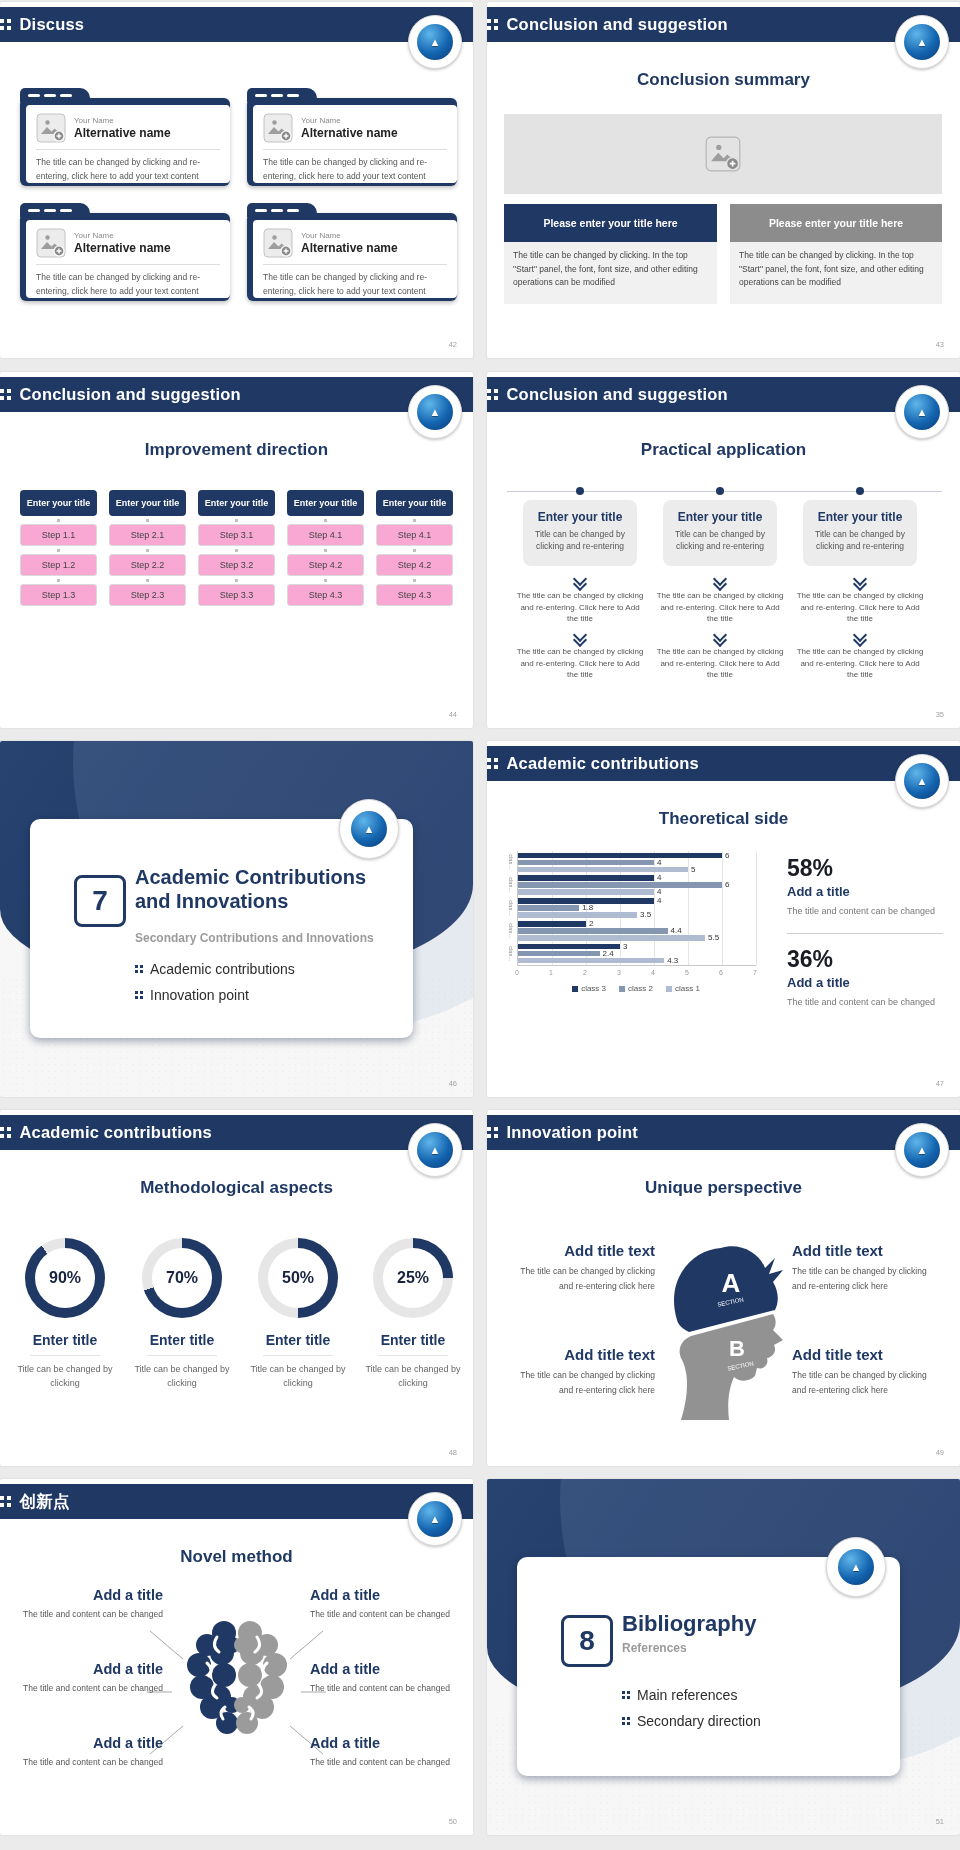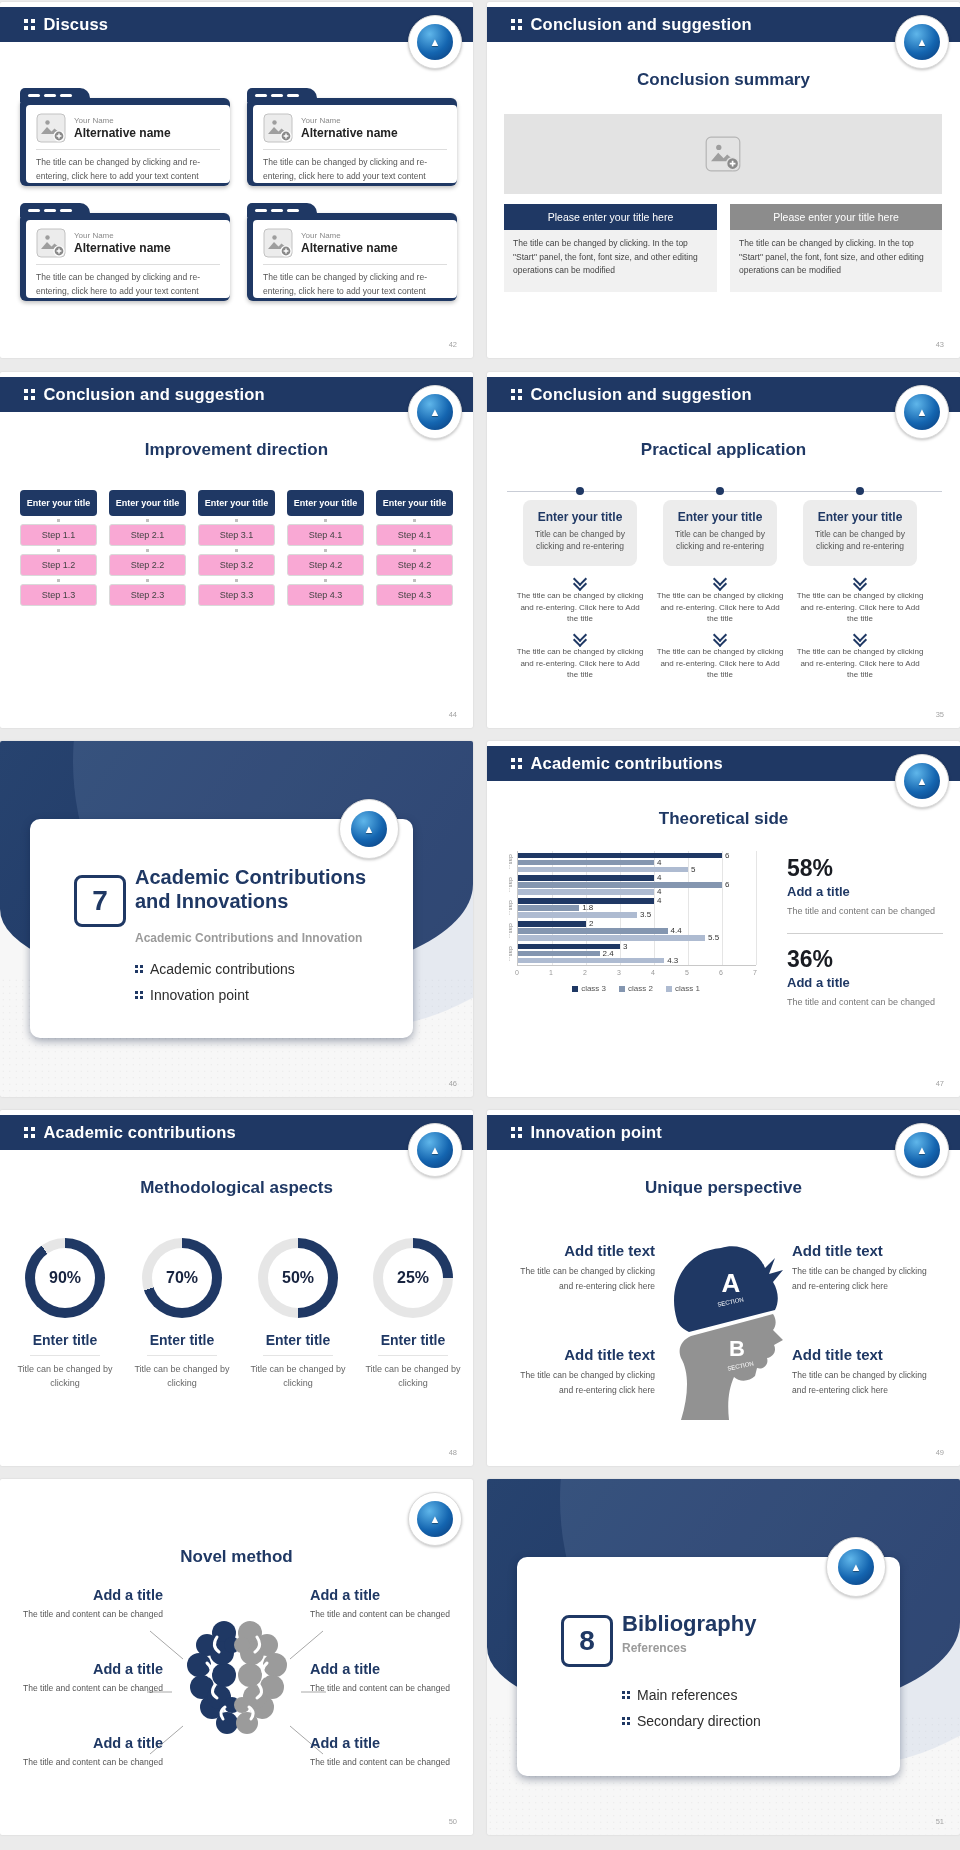--- a/index.html
+++ b/index.html
@@ -1,19 +1,19 @@
 <!DOCTYPE html>
 <html><head>
 <meta charset="utf-8">
 <style>
   html,body{margin:0;padding:0}
   body{width:960px;height:1850px;position:relative;background:#ebebeb;font-family:"Liberation Sans",sans-serif;overflow:hidden}
   .slide{position:absolute;width:473px;height:356px;background:#fff;border-radius:2px;overflow:hidden;box-shadow:0 0 2px rgba(0,0,0,.12)}
   
-  .hdr{position:absolute;left:0;top:5px;right:0;height:35px;background:#1f3864;display:flex;align-items:center;padding-left:24px;box-sizing:border-box}
+  .hdr{position:absolute;left:0;top:5px;right:0;height:35px;background:#1f3864;display:flex;align-items:center;padding-left:0;box-sizing:border-box}
   .dots{display:inline-grid;grid-template-columns:4px 4px;grid-gap:2.5px;margin-right:9px}
   .dots i{width:4px;height:4px;background:#fff;display:block}
   .dots.nv i{background:#1f3864}
   .dots.sm{grid-template-columns:3px 3px;grid-gap:2px;margin-right:7px}
   .dots.sm i{width:3px;height:3px}
   .htitle{font-size:16.5px;font-weight:bold;color:#fff;letter-spacing:.2px}
   .logo{position:absolute;top:13px;right:11px;width:52px;height:52px;border-radius:50%;background:#fff;border:1px solid #d9d9d9;box-shadow:0 1px 3px rgba(0,0,0,.25);display:flex;align-items:center;justify-content:center;z-index:6}
   .logo .core{width:36px;height:36px;border-radius:50%;background:radial-gradient(circle at 35% 28%,#5fb6ea,#1465b0 55%,#0a3a78);color:#fff;display:flex;align-items:center;justify-content:center;font-size:11px;text-shadow:0 1px 1px rgba(0,0,0,.4)}
   .stitle{position:absolute;left:0;right:0;top:68px;text-align:center;font-size:17px;font-weight:bold;color:#1f3864}
   .pg{position:absolute;right:16px;bottom:9px;font-size:7.5px;color:#a3a3a3}
@@ -24,21 +24,21 @@
   .ftab i{width:12px;height:3px;background:#fff;border-radius:2px;display:block}
   .fbody{position:absolute;left:6px;top:17px;right:0;bottom:5px;background:#fff;border-radius:4px;padding:8px 10px;box-sizing:border-box}
   .frow{display:flex;gap:8px;align-items:center}
   .fname-top{font-size:8px;color:#8a8a8a}
   .fname{font-size:12px;font-weight:bold;color:#222;margin-top:1px}
   .fdiv{height:1px;background:#ddd;margin:6px 0 5px}
   .ftext{font-size:8.5px;color:#555;line-height:14px}
   
   .imgbox{position:absolute;left:17px;top:112px;width:438px;height:80px;background:#e3e3e3;display:flex;align-items:center;justify-content:center}
   .panel{position:absolute;top:202px;width:213px}
-  .pbar{height:26px;display:flex;align-items:center;justify-content:center;font-size:10.5px;font-weight:normal;color:#fff}
+  .pbar{height:38px;display:flex;align-items:center;justify-content:center;font-size:10.5px;font-weight:bold;color:#fff}
   .pbody{background:#f1f1f1;padding:7px 9px;font-size:8.5px;color:#444;line-height:13.5px;min-height:48px}
   
   .col{position:absolute;top:118px;width:77px}
   .colhdr{height:26px;background:#1f3864;color:#fff;font-size:9px;font-weight:bold;border-radius:4px;display:flex;align-items:center;justify-content:center}
   .step{height:20px;background:#f9a8d4;border:1px solid #d9d9d9;border-radius:3px;font-size:9px;color:#444;display:flex;align-items:center;justify-content:center}
   .conn{width:3px;height:3px;background:#c0c0c0;margin:2.5px auto}
   .para{position:absolute;left:20px;right:20px;top:243px;font-size:9.5px;color:#3d3d3d;line-height:14.5px;text-align:justify}
   
   .tline{position:absolute;left:20px;top:119px;width:435px;height:1px;background:#c9cdd6}
   .tdot{position:absolute;top:115px;width:8px;height:8px;border-radius:50%;background:#1f3864}
@@ -397,21 +397,21 @@
     </div>
   <div class="sec-card">
     <div class="logo">
         <div class="core">▲</div>
       </div>
     <div class="numbox" style="top:56px">7</div>
     <div class="sec-title" style="top:46px;font-size:20px;line-height:24px">
       <div>Academic Contributions</div>
         <div>and Innovations</div>
     </div>
-    <div class="sec-sub" style="top:112px">Academic Contributions and Innovation</div>
+    <div class="sec-sub" style="top:112px">Secondary Contributions and Innovations</div>
     <div class="sec-bullet" style="top:142px">
       <span class="dots nv sm">
           <i></i>
           <i></i>
           <i></i>
           <i></i>
         </span>
       <span>Academic contributions</span>
     </div>
     <div class="sec-bullet" style="top:168px">
@@ -653,20 +653,29 @@
   </div>
   <div class="blk" style="left:305px;top:236px">
     <div class="bt">Add title text</div>
       <div class="bd">The title can be changed by clicking and re-entering click here</div>
   </div>
 
   <div class="pg">49</div>
 </div>
 
 <div class="slide" style="left:0;top:1479px">
+  <div class="hdr">
+    <span class="dots">
+        <i></i>
+        <i></i>
+        <i></i>
+        <i></i>
+      </span>
+    <span class="htitle">创新点</span>
+  </div>
   <div class="logo">
       <div class="core">▲</div>
     </div>
   <div class="stitle">Novel method</div>
 
   <svg class="connsvg" width="473" height="356" viewBox="0 0 473 356">
     <g stroke="#a8a8a8" stroke-width="1">
       <line x1="150" y1="152" x2="183" y2="180"></line>
         <line x1="147" y1="213" x2="172" y2="213"></line>
         <line x1="150" y1="275" x2="183" y2="247"></line>

